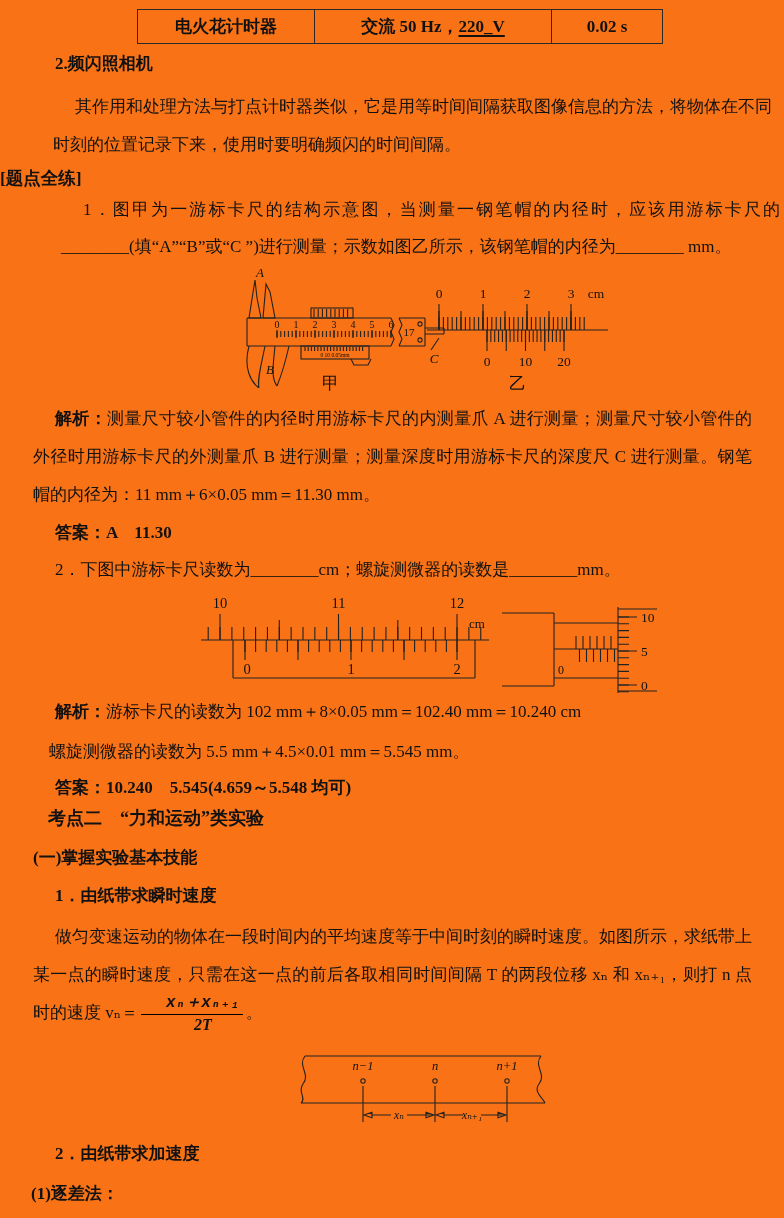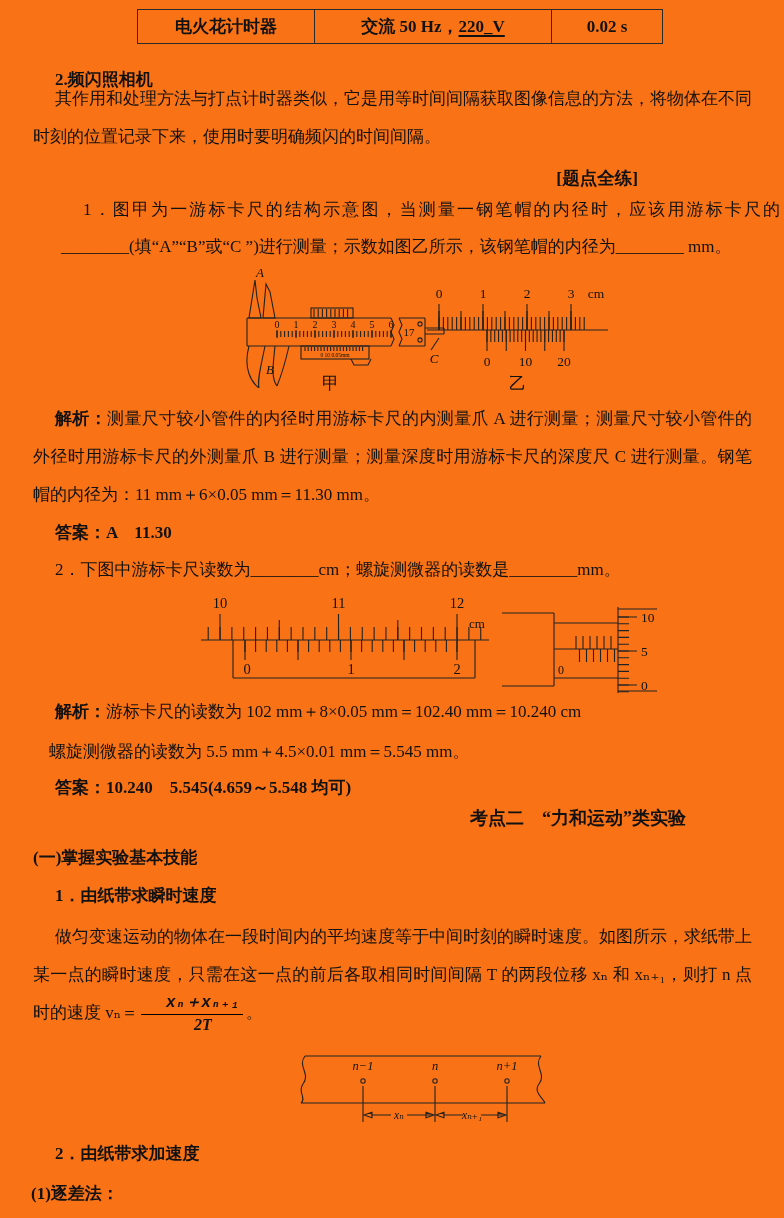--- a/index.html
+++ b/index.html
@@ -1,21 +1,21 @@
 <!DOCTYPE html>
 <html><head>
 <meta charset="utf-8">
 <style>
   html,body{margin:0;padding:0;background:#fff;}
   .page{position:relative;width:784px;height:1218px;background:#f97316;overflow:hidden;
         font-family:"Liberation Serif","DejaVu Serif",serif;color:#111;font-size:17px;}
   .abs{position:absolute;}
   .para{width:719px;left:33px;text-indent:22px;line-height:38px;text-align:justify;}
   .bold{font-weight:bold;}
-  .center{left:0;width:638px;text-align:right;}
+  .center{left:0;width:638px;text-align:left;}
   .u{text-decoration:underline;text-decoration-thickness:1.5px;text-underline-offset:3px;}
   table.tbl{position:absolute;top:9px;left:137px;border-collapse:collapse;}
   table.tbl td{border:1.7px solid #2a2a2a;font-weight:bold;text-align:center;
                height:33px;padding:0 4px;font-size:17px;}
   td.c1{width:168px;} td.c2{width:228px;} td.c3{width:102px;}
   .figcap{position:absolute;text-align:center;font-size:17px;}
   svg{display:block;}
   svg path,svg line,svg rect,svg circle,svg polyline{fill:none;stroke:#222;stroke-width:1.1;}
   svg text{fill:#111;stroke:none;font-family:"Liberation Serif","DejaVu Serif",serif;}
   .frac{display:inline-block;vertical-align:middle;text-align:center;font-style:italic;
@@ -34,22 +34,22 @@
       <td class="c1">
         <span>电火花计时器</span></td>
       <td class="c2">
         <span>交流 50 Hz，</span><span class="u">220_V</span></td>
       <td class="c3">
         <span>0.02 s</span></td>
     </tr>
   </tbody>
     </table>
 
-  <div class="abs bold" style="top:68px;left:55px;">2.频闪照相机</div>
-  <div class="abs para" style="top:80px;">其作用和处理方法与打点计时器类似，它是用等时间间隔获取图像信息的方法，将物体在不同时刻的位置记录下来，使用时要明确频闪的时间间隔。</div>
+  <div class="abs bold" style="top:52px;left:55px;">2.频闪照相机</div>
+  <div class="abs para" style="top:88px;margin-left:20px;">其作用和处理方法与打点计时器类似，它是用等时间间隔获取图像信息的方法，将物体在不同时刻的位置记录下来，使用时要明确频闪的时间间隔。</div>
 
   <div class="abs center bold" style="top:166px;font-size:17.5px;">[题点全练]</div>
 
   <div class="abs para" style="top:191px;line-height:37px;margin-left:28px;">1．图甲为一游标卡尺的结构示意图，当测量一钢笔帽的内径时，应该用游标卡尺的________(填“A”“B”或“C ”)进行测量；示数如图乙所示，该钢笔帽的内径为________ mm。</div>
 
   <svg class="abs" style="top:266px;left:213px;" width="235" height="122" viewBox="0 0 235 122">
     <text x="47" y="11" font-size="13" font-style="italic" text-anchor="middle">A</text>
     <path d="M42,14 L36,52 L48,52 L44,32 Z"></path>
     <path d="M53,18 L50,52 L62,52 L57,26 Z"></path>
     <path d="M34,52 H178 M34,80 H178 M34,52 V80"></path>

